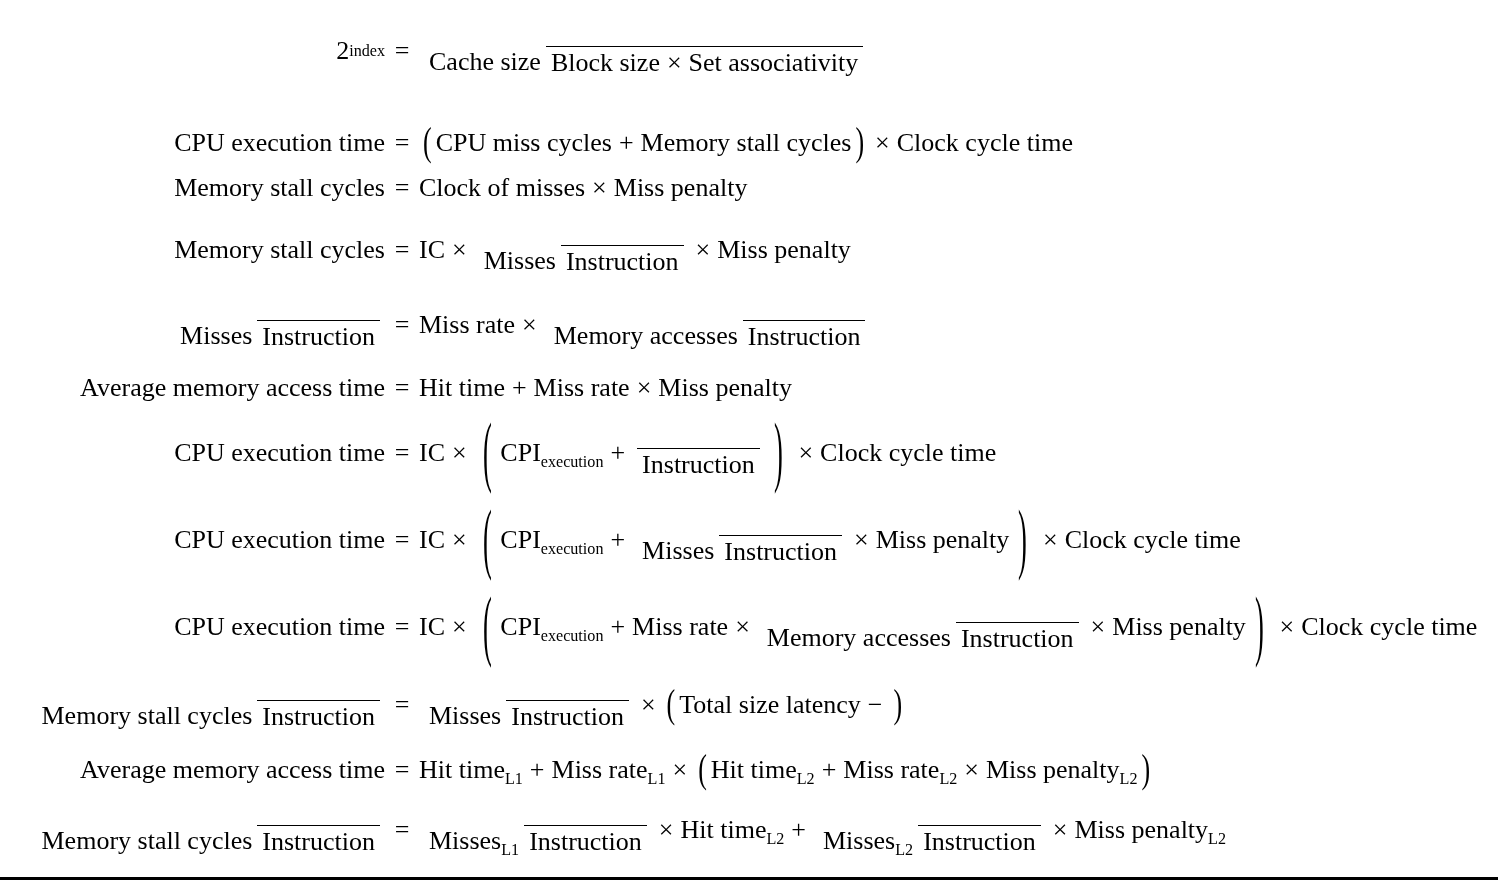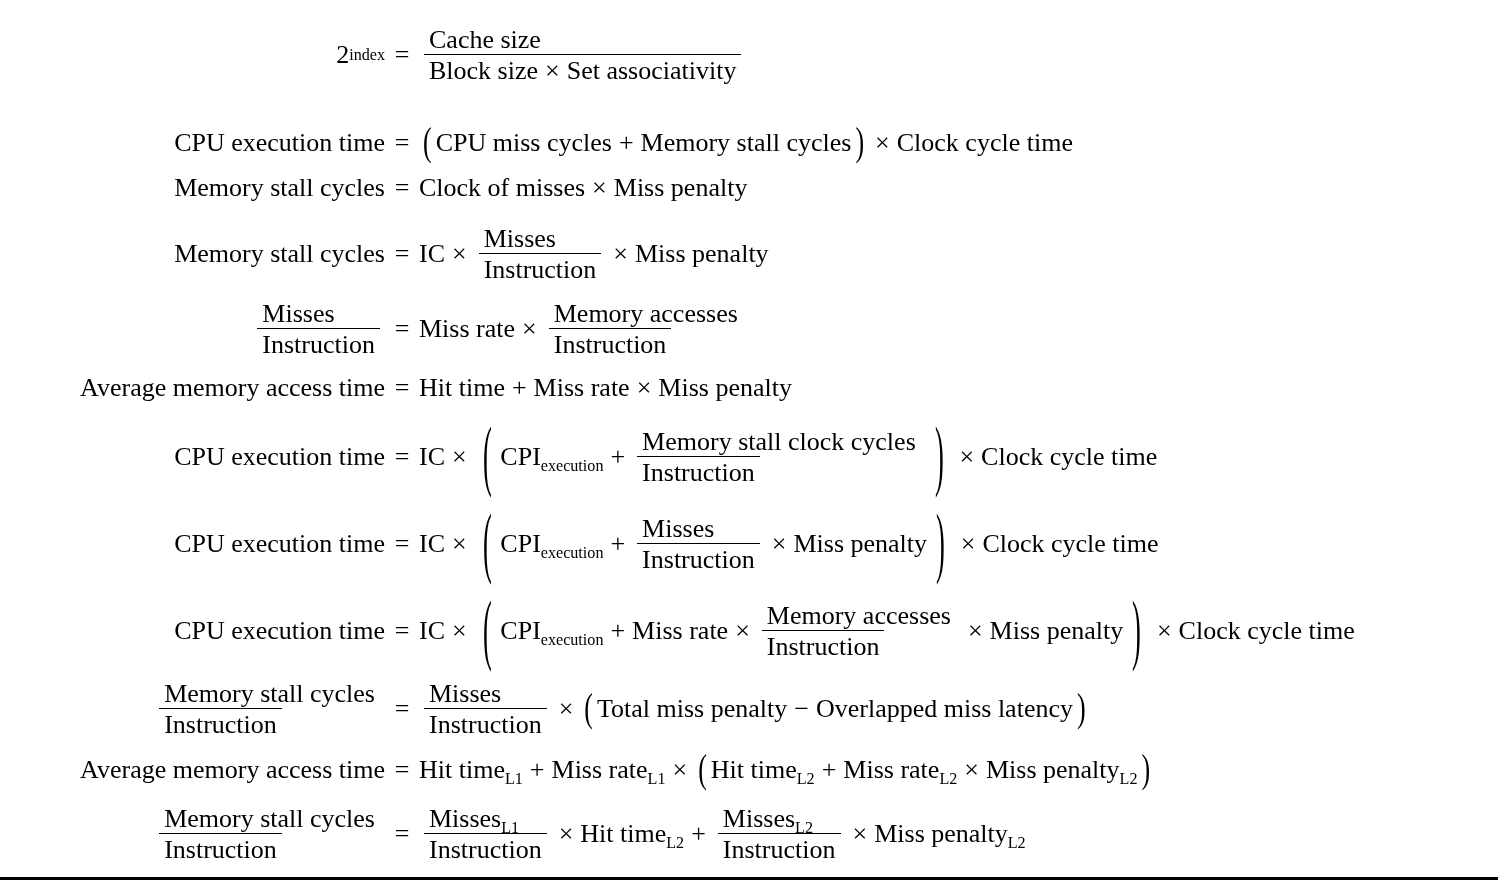--- a/index.html
+++ b/index.html
@@ -60,34 +60,35 @@
     white-space: nowrap;
   }
   .op {
     padding: 0 7px;
     white-space: nowrap;
   }
 
   
   .frac {
     display: inline-flex;
-    flex-direction: column;
-    align-items: flex-start;
+    flex-direction: row;
+    align-items: flex-end;
     vertical-align: middle;
     margin: 0 5px;
     line-height: 1.04;
   }
   .frac .num {
     padding: 0 5px 1px 5px;
     white-space: nowrap;
   }
   .frac .den {
     padding: 2px 5px 0 5px;
     border-top: 1.6px solid #000;
     white-space: nowrap;
+    margin-top: 20px;
   }
 
   
   sup.exp {
     font-size: 0.62em;
     vertical-align: super;
     line-height: 0;
   }
   sub.sb {
     font-size: 0.62em;
@@ -224,21 +225,20 @@
       <span class="tok">CPU execution time</span>
     </div>
     <div class="eq-rel">=</div>
     <div class="eq-rhs">
       <span class="tok">IC</span>
         <span class="op">×</span>
       <span class="bigparen">(</span>
       <span class="tok"><span>CPI</span><sub class="sb">execution</sub></span>
       <span class="op">+</span>
       <span class="frac">
-        <span class="num">Memory stall clock cycles</span>
         <span class="den">Instruction</span>
       </span>
       <span class="bigparen">)</span>
       <span class="op">×</span>
         <span class="tok">Clock cycle time</span>
     </div>
   </div>
 
   <div class="eq-row" style="top:515px;">
     <div class="eq-lhs">
@@ -296,23 +296,22 @@
       </span>
     </div>
     <div class="eq-rel">=</div>
     <div class="eq-rhs">
       <span class="frac">
         <span class="num">Misses</span>
         <span class="den">Instruction</span>
       </span>
       <span class="op">×</span>
       <span class="medparen">(</span>
-        <span class="tok">Total miss penalty</span>
+        <span class="tok">Total size latency</span>
         <span class="op">−</span>
-        <span class="tok">Overlapped miss latency</span>
         <span class="medparen">)</span>
     </div>
   </div>
 
   <div class="eq-row" style="top:757px;">
     <div class="eq-lhs">
       <span class="tok">Average memory access time</span>
     </div>
     <div class="eq-rel">=</div>
     <div class="eq-rhs">

